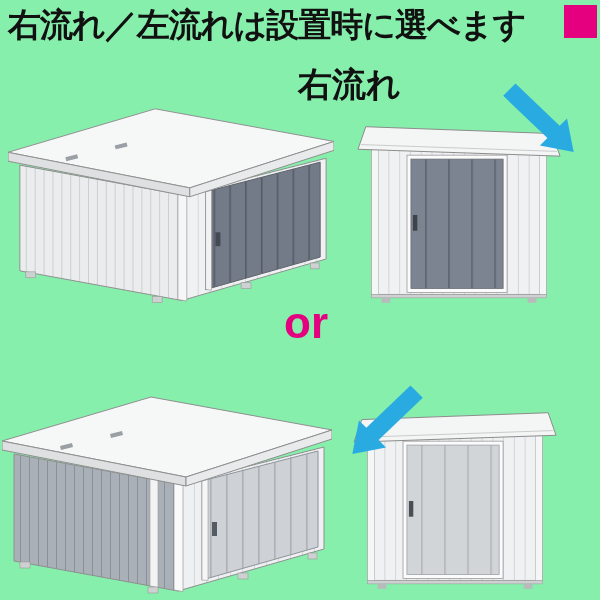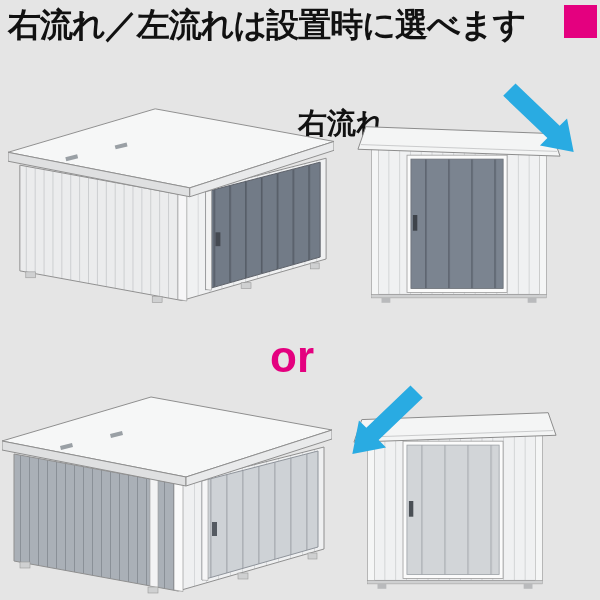--- a/index.html
+++ b/index.html
@@ -1,30 +1,30 @@
 <!DOCTYPE html>
 <html><head>
 <meta charset="utf-8">
 <style>
   * { margin:0; padding:0; box-sizing:border-box; }
   html,body { background:#fff; }
   .page {
-    position:relative; width:600px; height:600px; background:#e5e5e5; overflow:hidden;
+    position:relative; width:600px; height:600px; background:#86efac; overflow:hidden;
     font-family:"Liberation Sans","DejaVu Sans",sans-serif; color:#111;
   }
   .abs { position:absolute; }
   .title {
     position:absolute; left:8px; top:3px; font-size:33px; font-weight:900;
     letter-spacing:-1px; white-space:nowrap; color:#111;
   }
   .accent-square { position:absolute; left:564px; top:5px; width:33px; height:33px; background:#e4007f; }
-  .flow-label { position:absolute; font-size:29px; line-height:1.1; white-space:nowrap; color:#111;margin-top:42px; }
+  .flow-label { position:absolute; font-size:34px; line-height:1.1; white-space:nowrap; color:#111; }
   .flow-label .b { font-weight:900; }
   .flow-label .r { font-weight:600; }
-  .or-label { position:absolute; left:270px; top:298px; font-size:44px; font-weight:800; color:#e4007f;margin-top:34px; }
+  .or-label { position:absolute; left:284px; top:298px; font-size:44px; font-weight:800; color:#e4007f; }
   .iso-a   { left:8px;   top:96px;  width:326px; }
   .iso-b   { left:2px;   top:384px; width:330px; }
   .front-a { left:356px; top:112px; width:206px; }
   .front-b { left:352px; top:398px; width:206px; }
   .arrow-a { left:494px; top:82px;  width:96px; }
   .arrow-b { left:336px; top:384px; width:96px; }
 </style>
 </head>
 <body>
 

